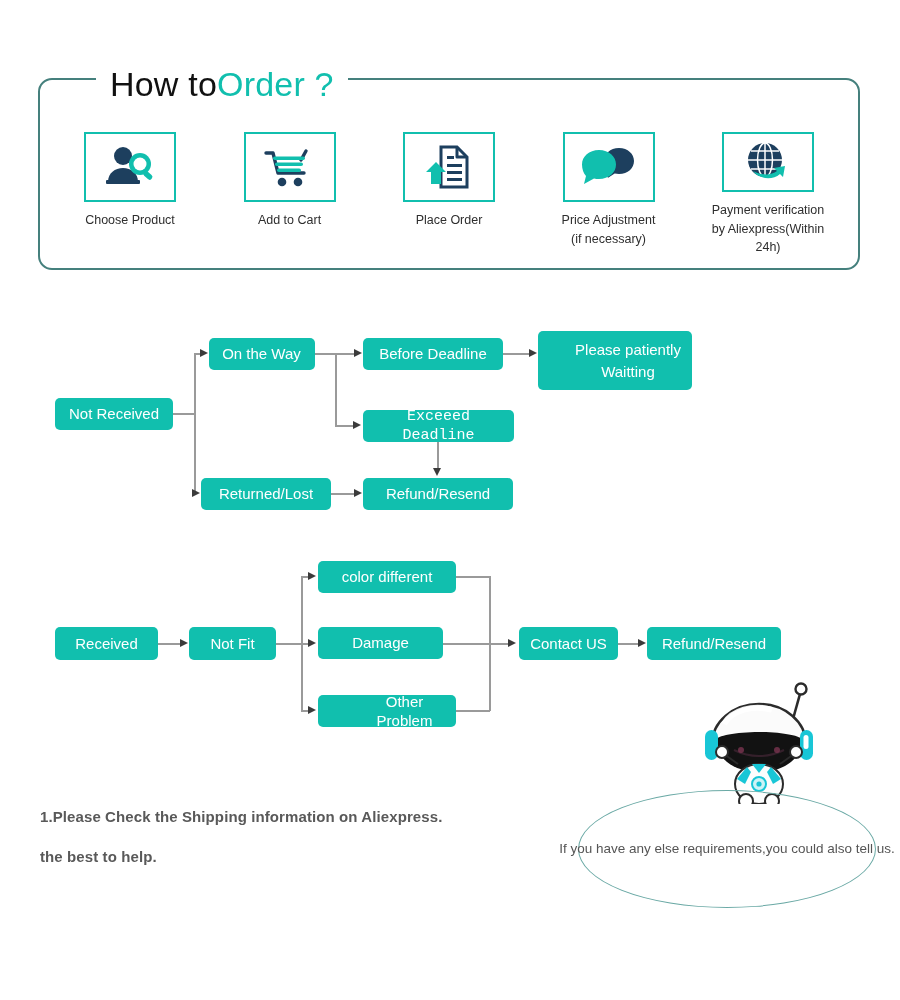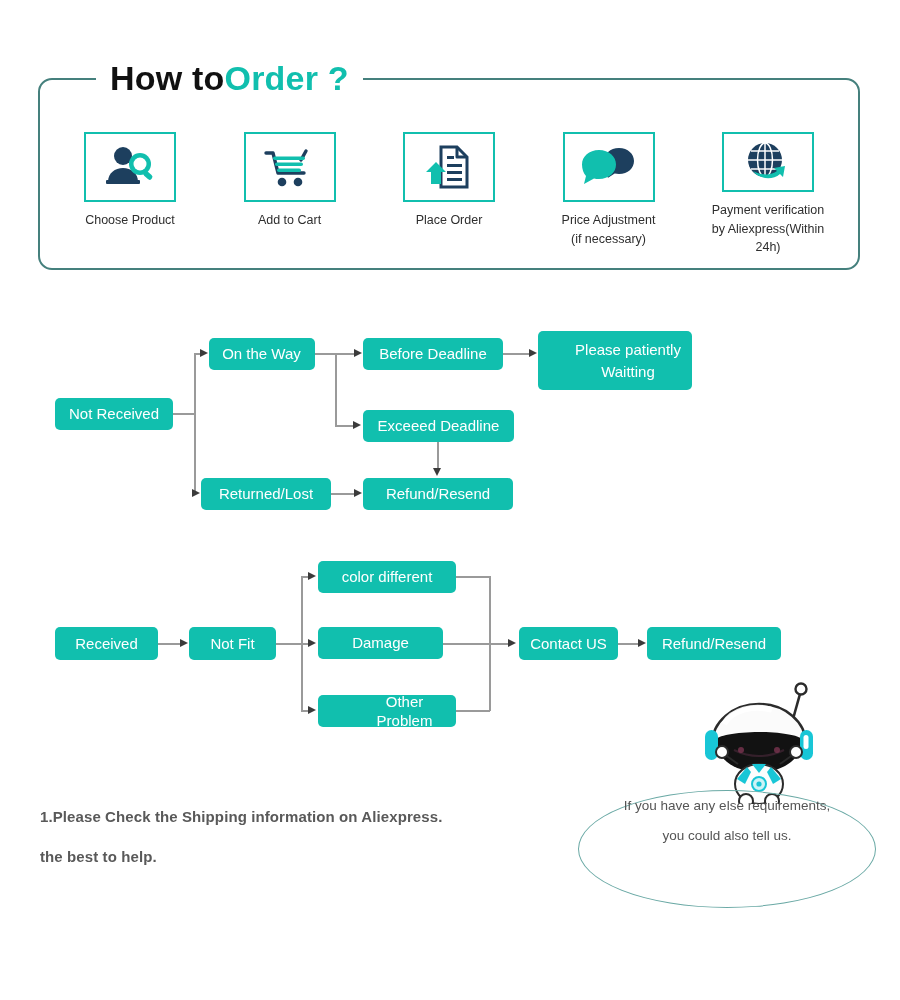--- a/index.html
+++ b/index.html
@@ -10,22 +10,22 @@
   }
   .stage{position:absolute;left:0;top:0;width:900px;height:1000px;}
 
   
   .hdr-panel{
     position:absolute;left:38px;top:78px;width:822px;height:192px;
     border:2px solid #45807d;border-radius:14px;box-sizing:border-box;
   }
   .hdr-title{
     position:absolute;left:96px;top:52px;height:52px;
-    background:#ffffff;padding:0 14px;display:flex;align-items:center;
-    font-size:34px;font-weight:bold;letter-spacing:.2px;white-space:nowrap;
+    background:#ffffff;padding:0 14px;display:flex;align-items:flex-end;
+    font-size:34px;font-weight:normal;letter-spacing:.2px;white-space:nowrap;
   }
   .hdr-title .t1{color:#111111;}
   .hdr-title .t2{color:#11bfae;}
 
   
   .steps{position:absolute;left:38px;top:132px;width:822px;height:125px;
     display:flex;justify-content:space-between;padding:0 22px;box-sizing:border-box;}
   .step{width:140px;display:flex;flex-direction:column;align-items:center;}
   .step-box{
     width:92px;height:70px;border:2px solid #11bfae;box-sizing:border-box;
@@ -50,21 +50,21 @@
   .arrow.d{border-left:4.5px solid transparent;border-right:4.5px solid transparent;border-top:8px solid #3b3b3b;}
 
   
   .notes{position:absolute;left:40px;top:806px;width:560px;}
   .note{font-size:15px;font-weight:bold;color:#595959;margin-bottom:19px;line-height:1.42;letter-spacing:.1px;}
 
   
   .bubble{
     position:absolute;left:578px;top:790px;width:298px;height:118px;
     border:1.6px solid #6aa9a5;border-radius:50%;box-sizing:border-box;
-    display:flex;flex-direction:column;align-items:center;justify-content:flex-start;
+    display:flex;flex-direction:row;align-items:center;justify-content:center;
   }
   .bubble-line{font-size:13.5px;color:#555;line-height:2.25;white-space:nowrap;}
 
   
   .astro{position:absolute;left:694px;top:672px;width:130px;height:132px;}
 </style>
 </head>
 <body>
 
 <div class="stage">
@@ -166,21 +166,21 @@
   <div class="flow">
 
     <div class="node" style="left:55px;top:398px;width:118px;height:32px;">Not Received</div>
 
     <div class="node" style="left:209px;top:338px;width:106px;height:32px;padding-left:8px;">On the Way</div>
 
     <div class="node" style="left:201px;top:478px;width:130px;height:32px;">Returned/Lost</div>
 
     <div class="node" style="left:363px;top:338px;width:140px;height:32px;">Before Deadline</div>
 
-    <div class="node" style="left:363px;top:410px;width:151px;height:32px;">Exceeed Deadline</div>
+    <div class="node" style="left:363px;top:410px;width:151px;height:32px;font-family:Liberation Mono, monospace;">Exceeed Deadline</div>
 
     <div class="node two" style="left:538px;top:331px;width:154px;height:59px;flex-direction:column;">
       <span>Please patiently</span>
       <span>Waitting</span>
     </div>
 
     <div class="node" style="left:363px;top:478px;width:150px;height:32px;">Refund/Resend</div>
 
     <div class="conn h" style="left:173px;top:413px;width:22px;"></div>
     <div class="conn v" style="left:194px;top:354px;height:140px;"></div>

